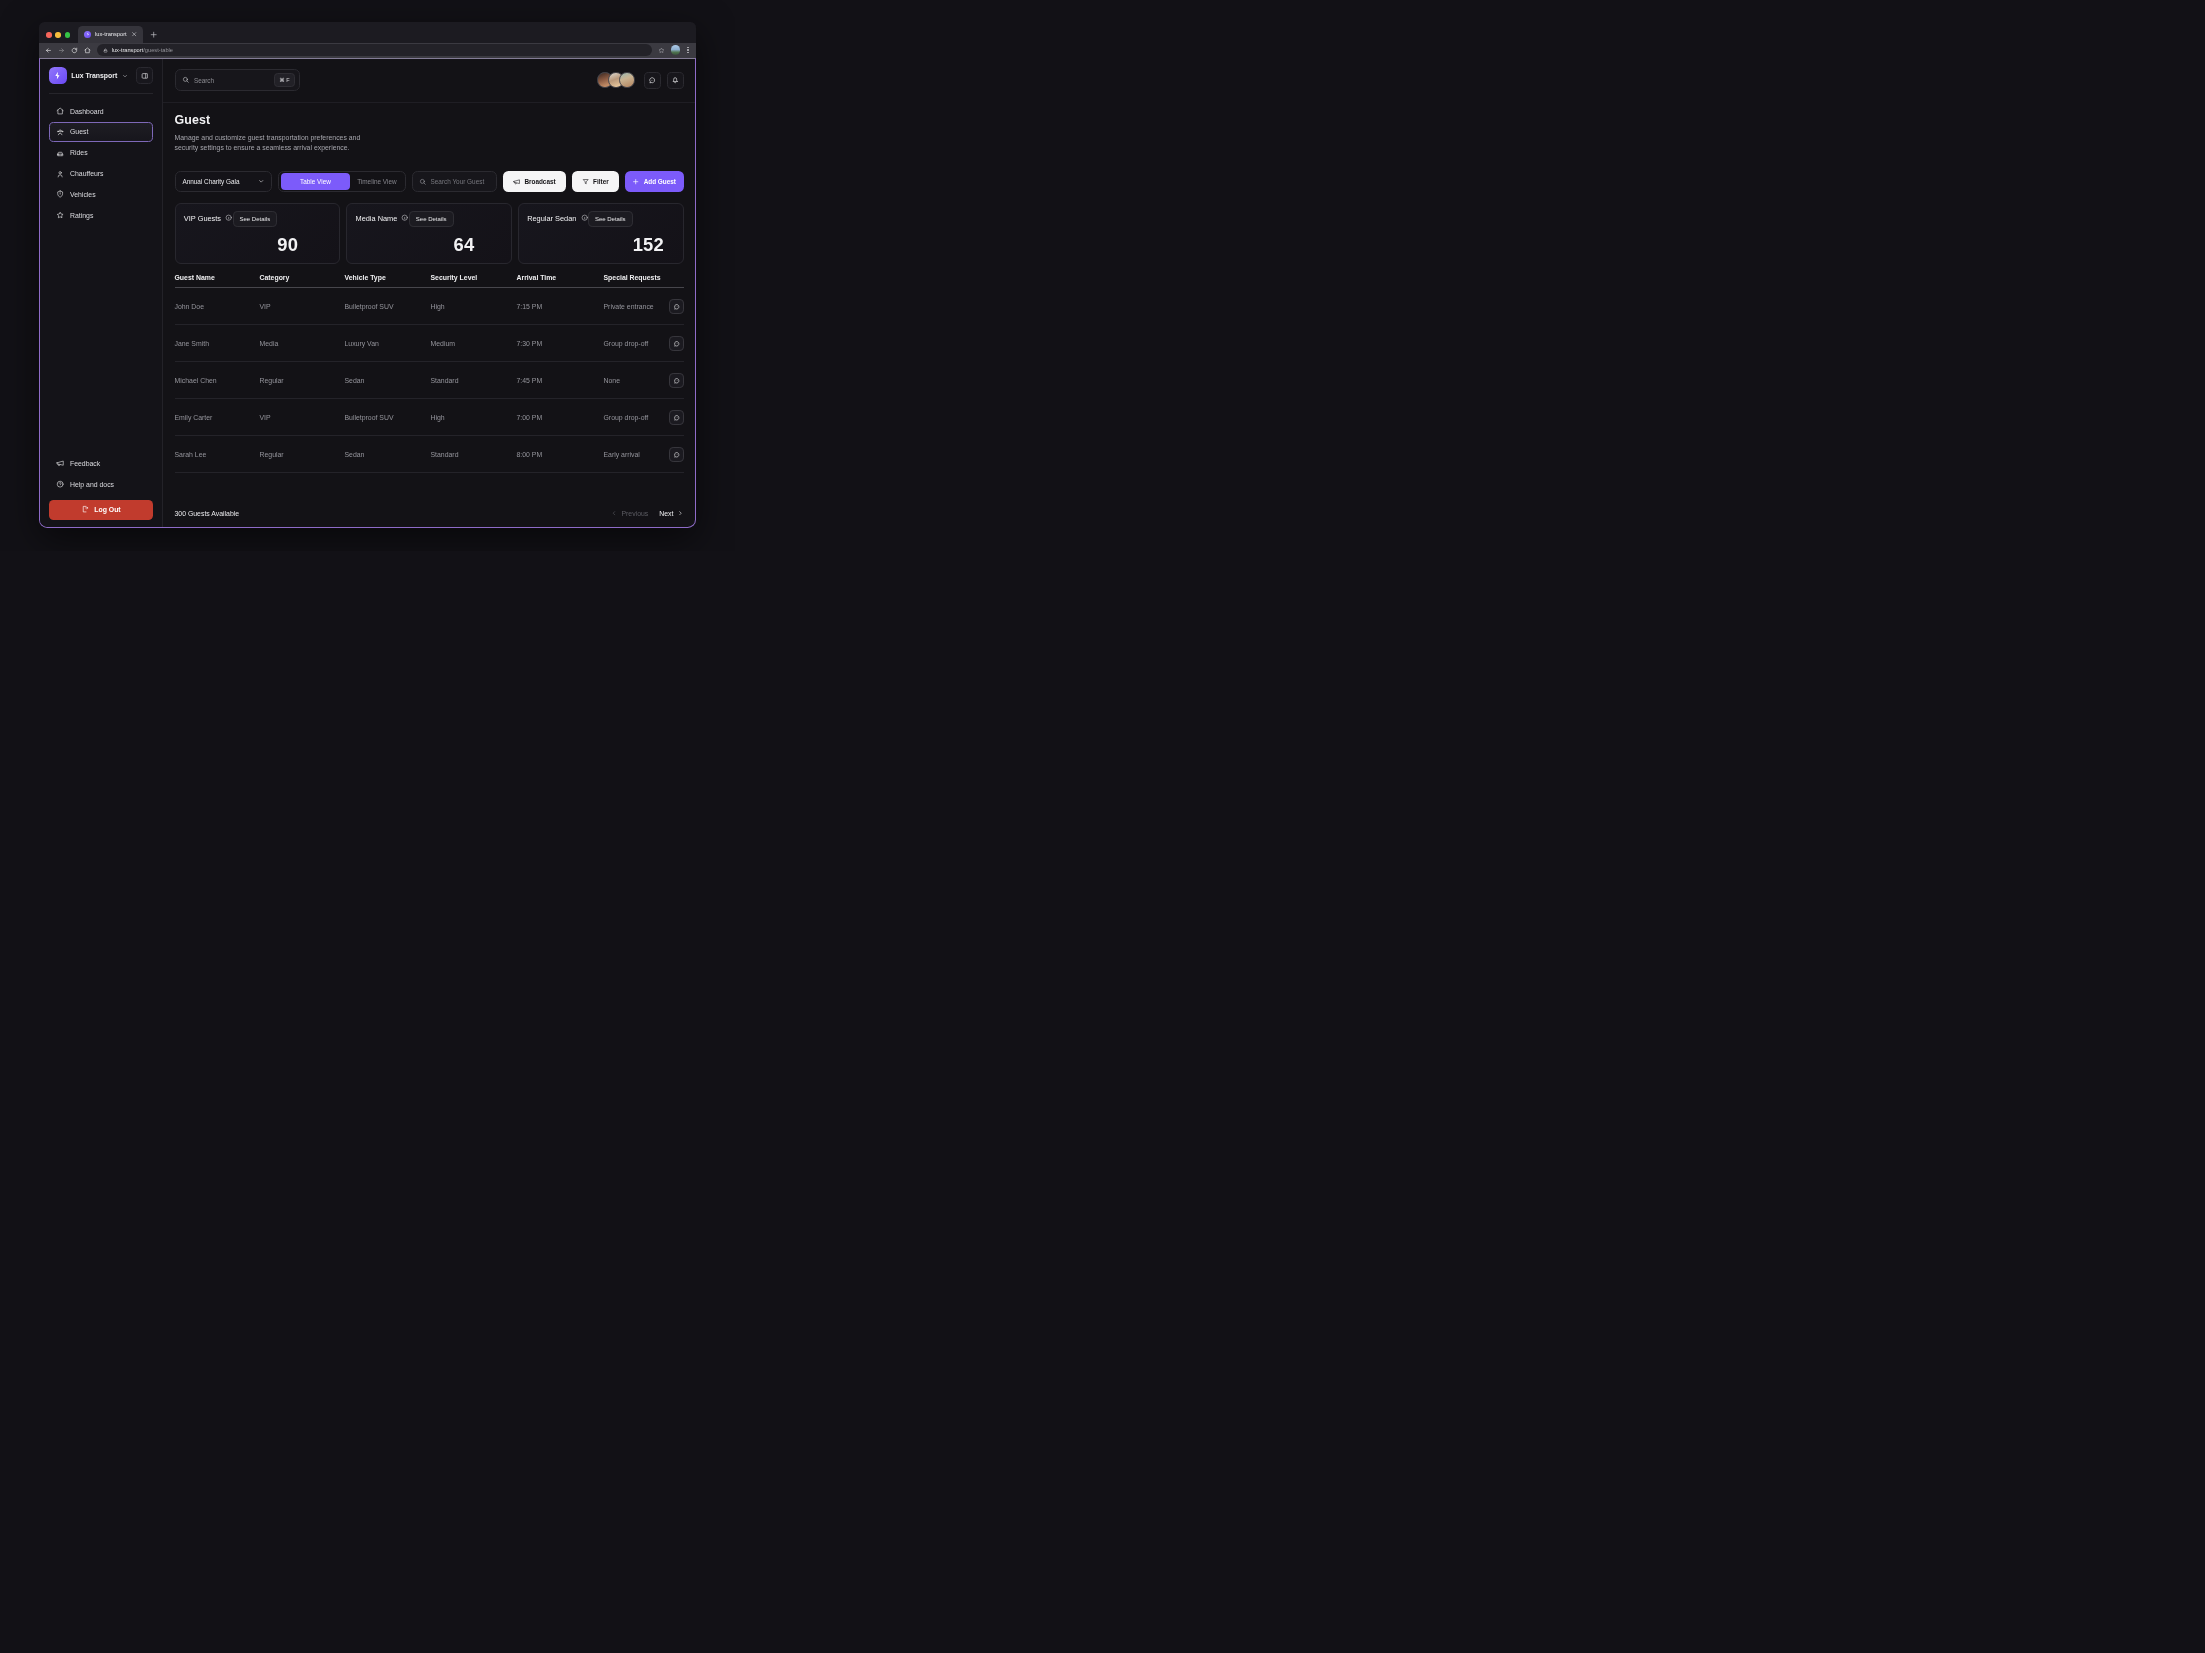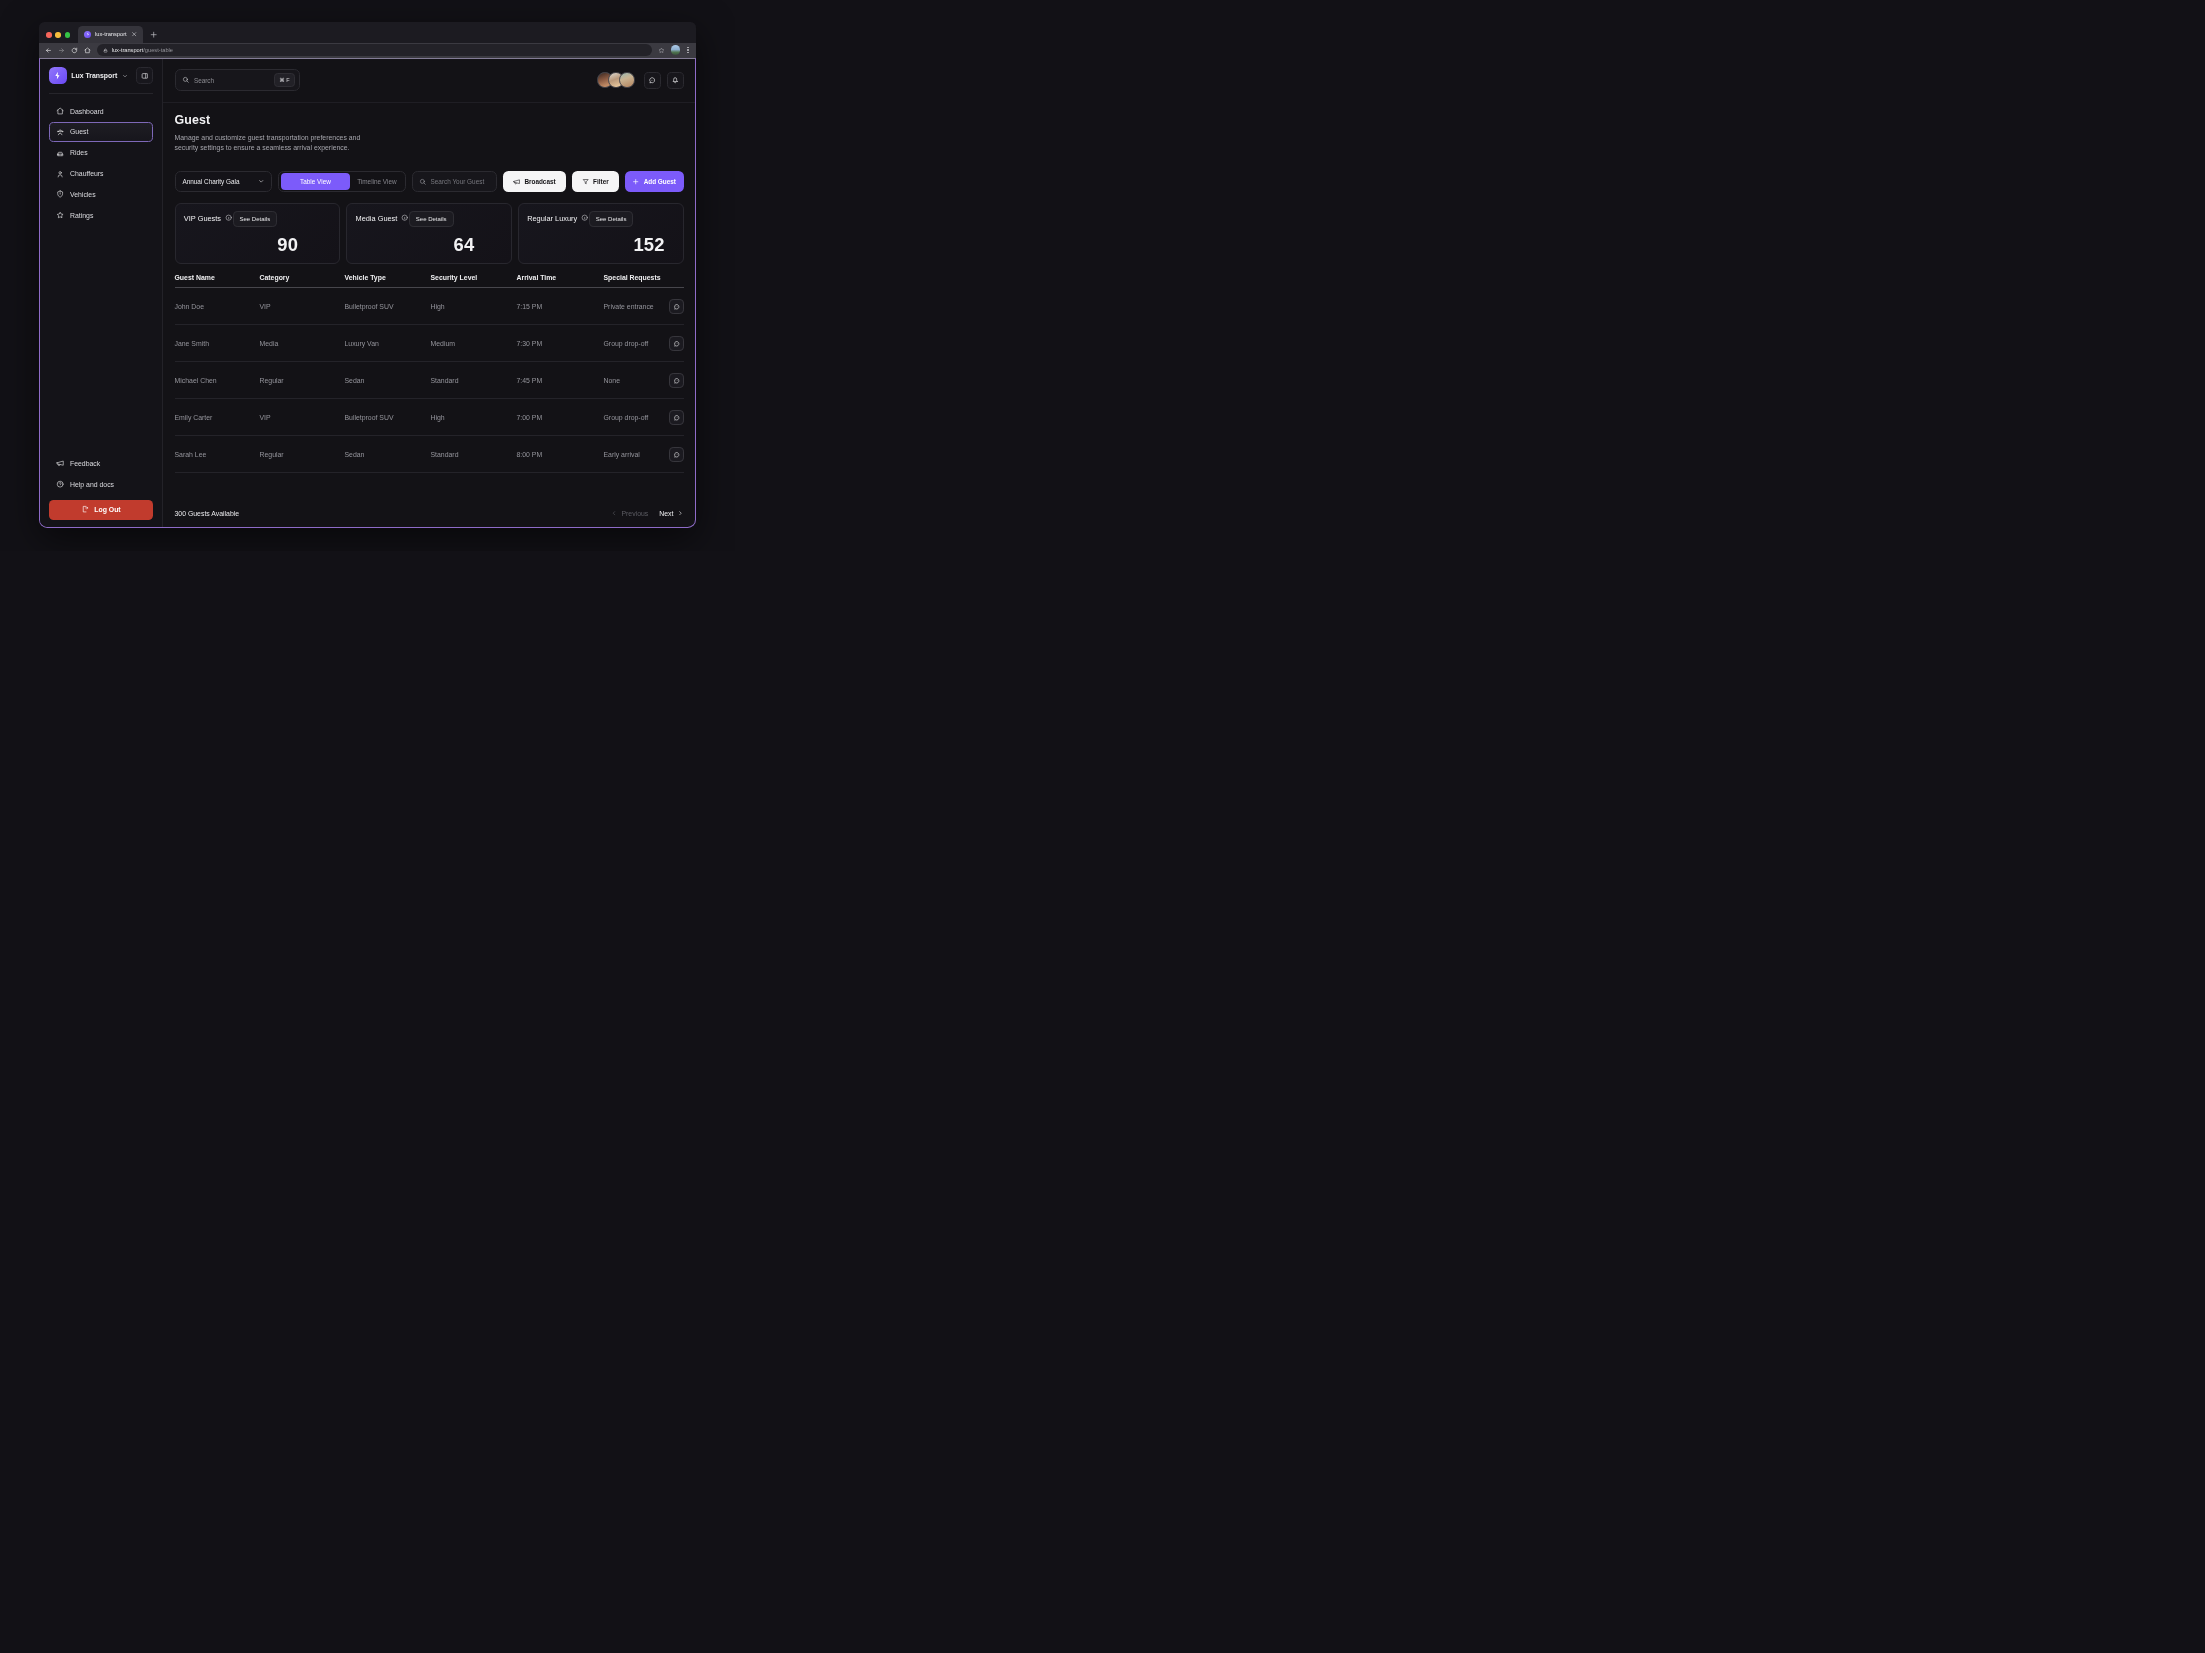--- a/index.html
+++ b/index.html
@@ -431,35 +431,35 @@
                     <circle cx="12" cy="7.8" r="0.5" fill="currentColor" stroke="none"></circle>
                   </svg>
               </span>
               <span class="see-details">See Details</span>
             </div>
             <div class="card-value">90</div>
           </div>
           <div class="card">
             <div class="card-top">
               <span class="card-title">
-                <span>Media Guest</span>
+                <span>Media Name</span>
                 <svg viewBox="0 0 24 24" fill="none" stroke="currentColor" stroke-width="1.9" stroke-linecap="round">
                     <circle cx="12" cy="12" r="8.5"></circle>
                     <path d="M12 11v5"></path>
                     <circle cx="12" cy="7.8" r="0.5" fill="currentColor" stroke="none"></circle>
                   </svg>
               </span>
               <span class="see-details">See Details</span>
             </div>
             <div class="card-value">64</div>
           </div>
           <div class="card">
             <div class="card-top">
               <span class="card-title">
-                <span>Regular Luxury</span>
+                <span>Regular Sedan</span>
                 <svg viewBox="0 0 24 24" fill="none" stroke="currentColor" stroke-width="1.9" stroke-linecap="round">
                     <circle cx="12" cy="12" r="8.5"></circle>
                     <path d="M12 11v5"></path>
                     <circle cx="12" cy="7.8" r="0.5" fill="currentColor" stroke="none"></circle>
                   </svg>
               </span>
               <span class="see-details">See Details</span>
             </div>
             <div class="card-value">152</div>
           </div>

